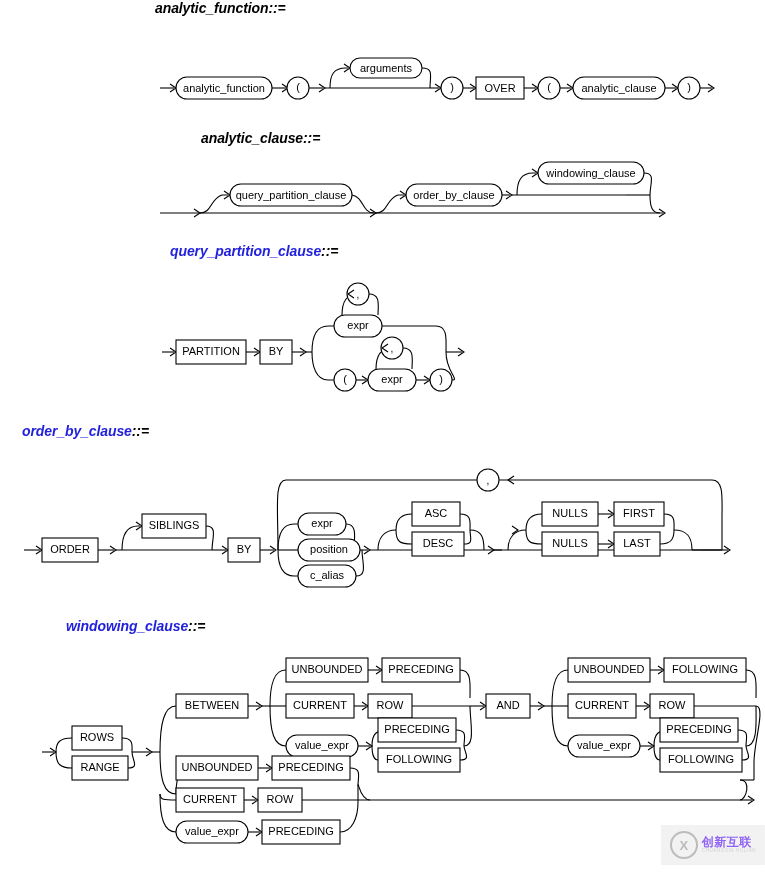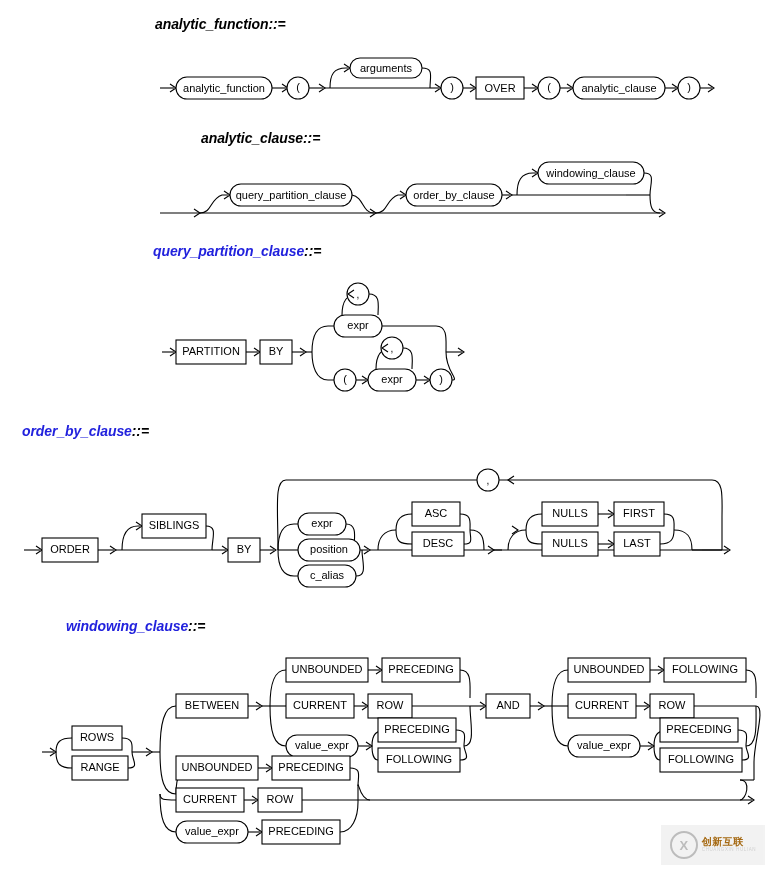--- a/index.html
+++ b/index.html
@@ -83,40 +83,40 @@
     color: #b9b9b9;
     font-size: 13px;
     font-weight: bold;
     display: flex; align-items: center; justify-content: center;
     font-family: "Liberation Sans", sans-serif;
     flex: none;
   }
   .wm-text { display: flex; flex-direction: column; align-items: flex-start; }
   .wm-cn {
     font-family: "DejaVu Sans", sans-serif;
-    font-size: 10px;
+    font-size: 12px;
     font-weight: bold;
-    color: #a16207;
+    color: #8b5cf6;
     line-height: 1.05;
     letter-spacing: 0.5px;
   }
   .wm-en {
     font-family: "Liberation Sans", sans-serif;
     font-size: 4.5px;
     color: #cfcfcf;
     letter-spacing: 0.6px;
     line-height: 1.1;
   }
 </style>
 </head>
 <body>
 
 <div class="page">
 
-  <div class="section" style="left:155px; top:16px;">
+  <div class="section" style="left:155px; top:0;">
     <div class="heading" style="color:#000000;">
       <span class="nt">analytic_function</span><span class="op">::=</span>
     </div>
   </div>
 
   <svg class="section" style="left:158px; top:58px;" width="520" height="52">
 
     <path class="line" d="M2,30 L16,30"></path>
     <path class="arrow" d="M12,26 L18,30 L12,34"></path>
 
@@ -194,21 +194,21 @@
 
     <path class="line" d="M359,32 C359,18 363,10 375,10 L378,10"></path>
     <path class="arrow" d="M374,6 L380,10 L374,14"></path>
     <rect class="oval" x="380" y="-1" width="106" height="22" rx="11" ry="11"></rect>
     <text x="433" y="11">windowing_clause</text>
     <path class="line" d="M486,10 C498,10 492,20 492,32"></path>
     <path class="line" d="M468,32 L492,32"></path>
     <path class="line" d="M492,32 C492,44 494,50 502,50"></path>
   </svg>
 
-  <div class="section" style="left:153px; top:243px;">
+  <div class="section" style="left:170px; top:243px;">
     <div class="heading" style="color:#2222dd;">
       <span class="nt">query_partition_clause</span><span class="op">::=</span>
     </div>
   </div>
 
   <svg class="section" style="left:160px; top:280px;" width="330" height="115">
 
     <path class="line" d="M2,72 L14,72"></path>
     <path class="arrow" d="M10,68 L16,72 L10,76"></path>
     <rect class="box" x="16" y="60" width="70" height="24"></rect>

